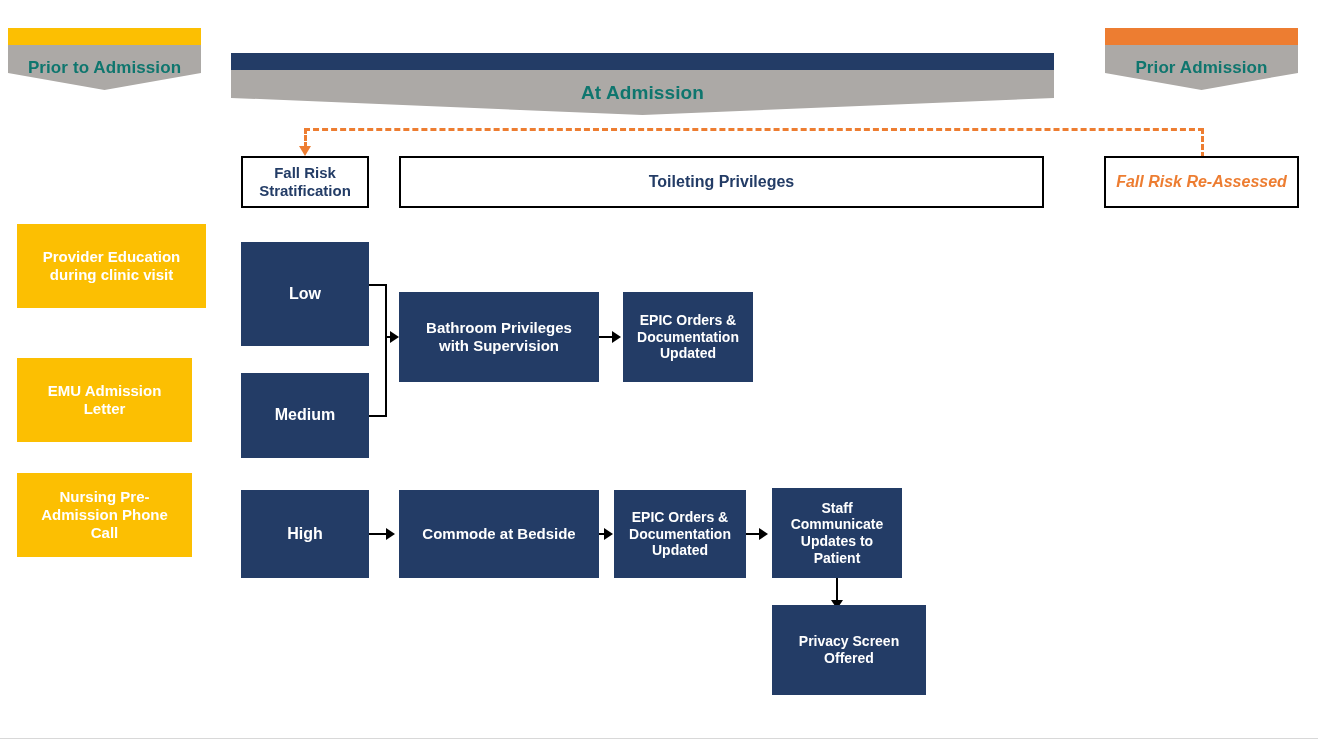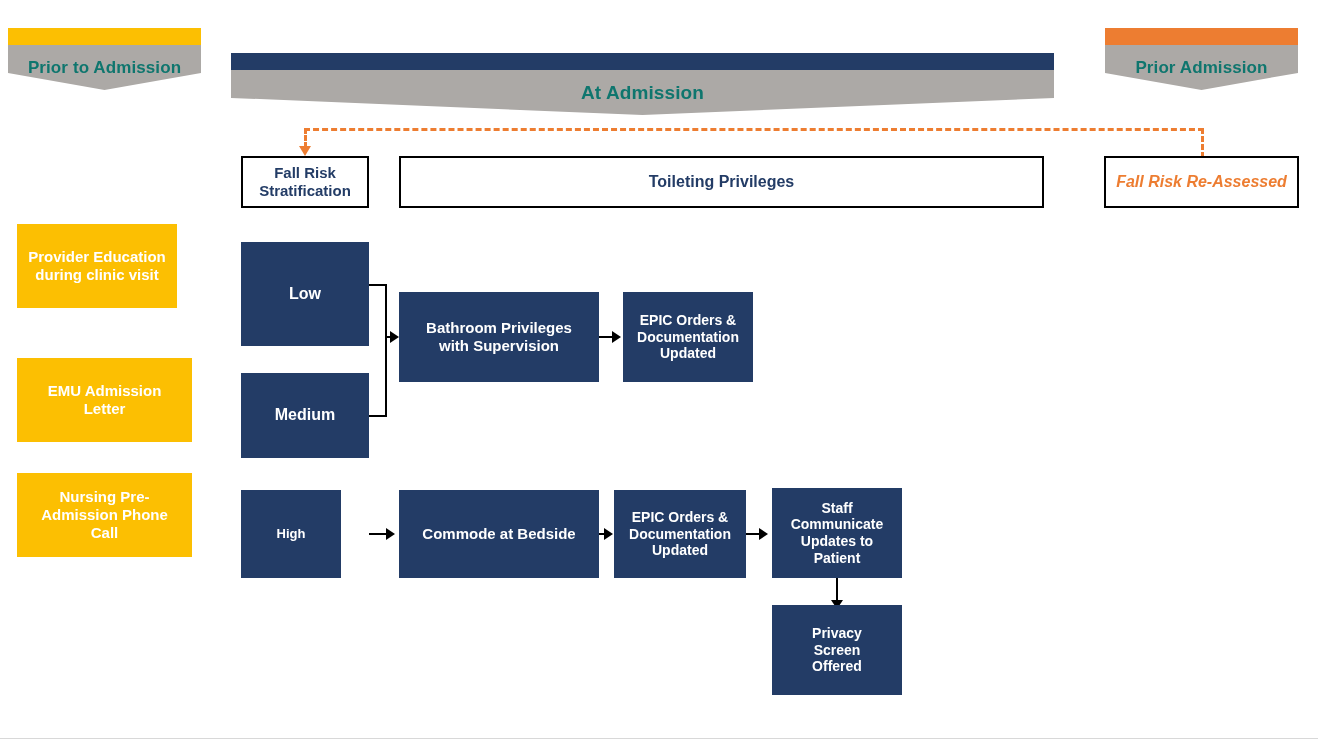--- a/index.html
+++ b/index.html
@@ -166,37 +166,37 @@
   </div>
 
   <div class="box box-outline" style="left:399px; top:156px; width:645px; height:52px; font-size:16px;">
     <span>Toileting Privileges</span>
   </div>
 
   <div class="box box-outline accent-text" style="left:1104px; top:156px; width:195px; height:52px; font-size:16px;">
     <span>Fall Risk Re-Assessed</span>
   </div>
 
-  <div class="box box-amber" style="left:17px; top:224px; width:160px; height:84px; font-size:15px; padding:0 10px;">
+  <div class="box box-amber" style="left:17px; top:224px; width:189px; height:84px; font-size:15px; padding:0 10px;">
     <span>Provider Education during clinic visit</span>
   </div>
   <div class="box box-amber" style="left:17px; top:358px; width:175px; height:84px; font-size:15px; padding:0 10px;">
     <span>EMU Admission Letter</span>
   </div>
   <div class="box box-amber" style="left:17px; top:473px; width:175px; height:84px; font-size:15px; padding:0 10px;">
     <span>Nursing Pre-Admission Phone Call</span>
   </div>
 
   <div class="box box-navy" style="left:241px; top:242px; width:128px; height:104px; font-size:16px;">
     <span>Low</span>
   </div>
   <div class="box box-navy" style="left:241px; top:373px; width:128px; height:85px; font-size:16px;">
     <span>Medium</span>
   </div>
-  <div class="box box-navy" style="left:241px; top:490px; width:100px; height:88px; font-size:13px;">
+  <div class="box box-navy" style="left:241px; top:490px; width:128px; height:88px; font-size:16px;">
     <span>High</span>
   </div>
 
   <div class="conn conn-h" style="left:369px; top:284px; width:18px;"></div>
   <div class="conn conn-h" style="left:369px; top:415px; width:18px;"></div>
   <div class="conn conn-v" style="left:385px; top:284px; height:133px;"></div>
   <div class="conn conn-h" style="left:385px; top:336px; width:8px;"></div>
   <div class="arrow-r" style="left:390px; top:331px;"></div>
 
   <div class="box box-navy" style="left:399px; top:292px; width:200px; height:90px; font-size:15px; padding:0 10px;">
@@ -227,19 +227,19 @@
   <div class="conn conn-h" style="left:746px; top:533px; width:14px;"></div>
   <div class="arrow-r" style="left:759px; top:528px;"></div>
 
   <div class="box box-navy" style="left:772px; top:488px; width:130px; height:90px; font-size:14px; padding:0 8px;">
     <span>Staff Communicate Updates to Patient</span>
   </div>
 
   <div class="conn conn-v" style="left:836px; top:578px; height:25px;"></div>
   <div class="arrow-d" style="left:831px; top:600px;"></div>
 
-  <div class="box box-navy" style="left:772px; top:605px; width:130px; height:90px; font-size:14px; padding:0 24px;">
+  <div class="box box-navy" style="left:772px; top:605px; width:154px; height:90px; font-size:14px; padding:0 24px;">
     <span>Privacy Screen Offered</span>
   </div>
 
   <div class="slide-rule" style="top:738px;"></div>
 
 </div>
 
 </body></html>

